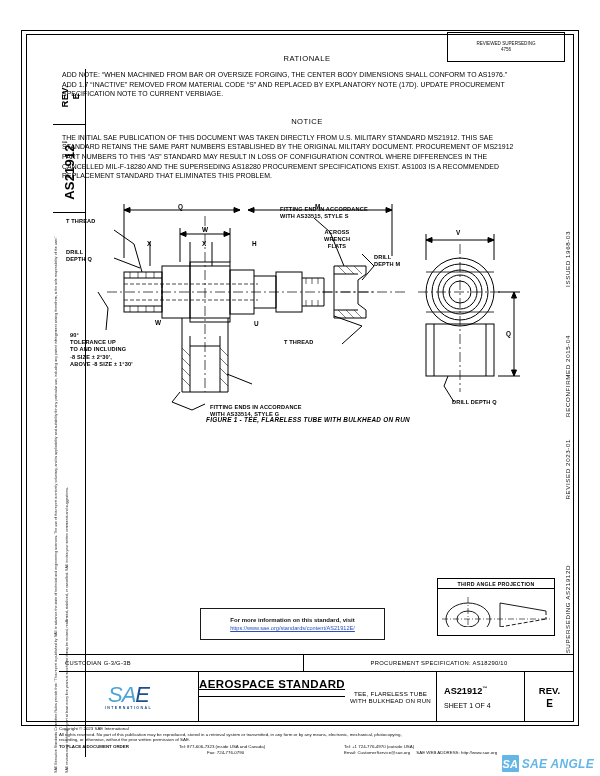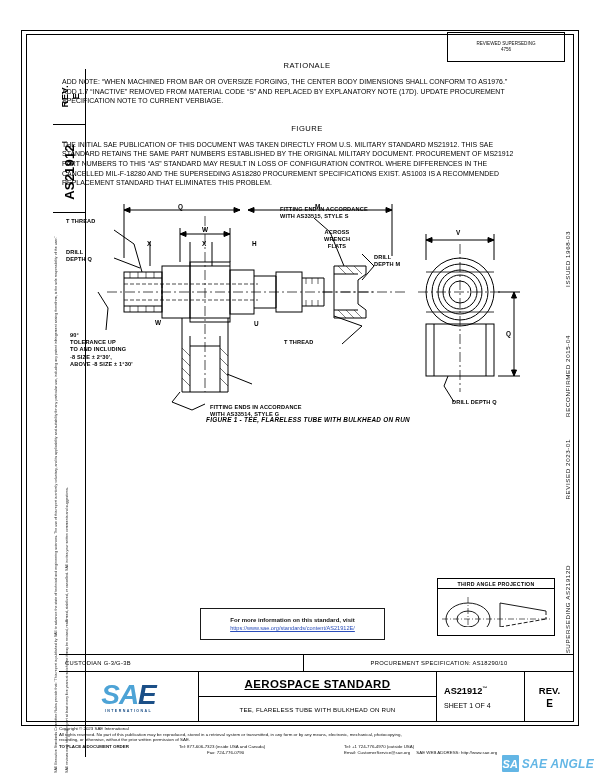--- a/index.html
+++ b/index.html
@@ -101,21 +101,21 @@
     width: 118px; height: 30px;
     border: 1px solid #000;
     display: flex; align-items: center; justify-content: center;
     text-align: center;
   }
   .topbox-txt { font-size: 4.6px; line-height: 6px; color: #111; }
 
   
   .content {
     position: absolute;
-    left: 62px; top: 43px;
+    left: 62px; top: 36px;
     width: 490px;
   }
   .sect-head {
     text-align: center;
     font-size: 7.6px;
     letter-spacing: .5px;
     margin-top: 18px;
     margin-bottom: 7px;
   }
   .body-par {
@@ -207,21 +207,21 @@
     display: flex; align-items: center; justify-content: center;
     font-size: 5.8px; letter-spacing: .3px;
   }
   .tb-row2 { position: relative; height: 50px; display: flex; }
   .tb-logo {
     width: 140px; border-right: 1.2px solid #000;
     display: flex; align-items: center; justify-content: center;
   }
   .tb-mid {
     width: 238px; border-right: 1.2px solid #000;
-    display: flex; flex-direction: column; justify-content: center;
+    display: flex; flex-direction: row; justify-content: center;
   }
   .tb-as {
     height: 25px; border-bottom: 1.2px solid #000;
     display: flex; align-items: center; justify-content: center;
     font-size: 11.5px; font-weight: bold; letter-spacing: .4px;
     text-decoration: underline;
   }
   .tb-desc {
     flex: 1; display: flex; align-items: center; justify-content: center;
     font-size: 6.2px; letter-spacing: .2px; text-align: center;
@@ -238,21 +238,21 @@
     flex: 1;
     display: flex; flex-direction: column;
     align-items: center; justify-content: center;
   }
   .tb-rev .r1 { font-size: 9.5px; font-weight: bold; }
   .tb-rev .r2 { font-size: 10px; font-weight: bold; margin-top: 2px; }
 
   
   .sae-logo { text-align: center; line-height: 1; }
   .sae-logo .mark {
-    font-size: 28px; font-weight: bold; font-style: italic;
+    font-size: 22px; font-weight: normal; font-style: italic;
     color: #4da3d6; letter-spacing: -1px;
   }
   .sae-logo .mark .e { color: #1b4f87; }
   .sae-logo .sub {
     font-size: 3.6px; letter-spacing: 1.4px; color: #1b4f87;
     margin-top: 1px; font-weight: bold;
   }
 
   
   .footer {
@@ -323,21 +323,21 @@
   <div class="topbox">
     <div class="topbox-txt">
       <span>REVIEWED SUPERSEDING</span><br>
       <span>4756</span>
     </div>
   </div>
 
   <div class="content">
     <div class="sect-head">RATIONALE</div>
     <div class="body-par">ADD NOTE: “WHEN MACHINED FROM BAR OR OVERSIZE FORGING, THE CENTER BODY DIMENSIONS SHALL CONFORM TO AS1976.” ADD 1.7 “INACTIVE” REMOVED FROM MATERIAL CODE “S” AND REPLACED BY EXPLANATORY NOTE (17D). UPDATE PROCUREMENT SPECIFICATION NOTE TO CURRENT VERBIAGE.</div>
-    <div class="sect-head">FIGURE</div>
+    <div class="sect-head">NOTICE</div>
     <div class="body-par">THE INITIAL SAE PUBLICATION OF THIS DOCUMENT WAS TAKEN DIRECTLY FROM U.S. MILITARY STANDARD MS21912. THIS SAE STANDARD RETAINS THE SAME PART NUMBERS ESTABLISHED BY THE ORIGINAL MILITARY DOCUMENT. PROCUREMENT OF MS21912 PART NUMBERS TO THIS “AS” STANDARD MAY RESULT IN LOSS OF CONFIGURATION CONTROL WHERE DIFFERENCES IN THE CANCELLED MIL-F-18280 AND THE SUPERSEDING AS18280 PROCUREMENT SPECIFICATIONS EXIST. AS1003 IS A RECOMMENDED REPLACEMENT STANDARD THAT ELIMINATES THIS PROBLEM.</div>
   </div>
 
   <div class="drawing">
     <svg width="492" height="240" viewBox="0 0 492 240">
       <g stroke="#000" fill="none" stroke-width="1">
 
         <line x1="62" y1="14" x2="178" y2="14"></line>
         <polygon points="62,14 68,11.5 68,16.5" fill="#000"></polygon>
         <polygon points="178,14 172,11.5 172,16.5" fill="#000"></polygon>

